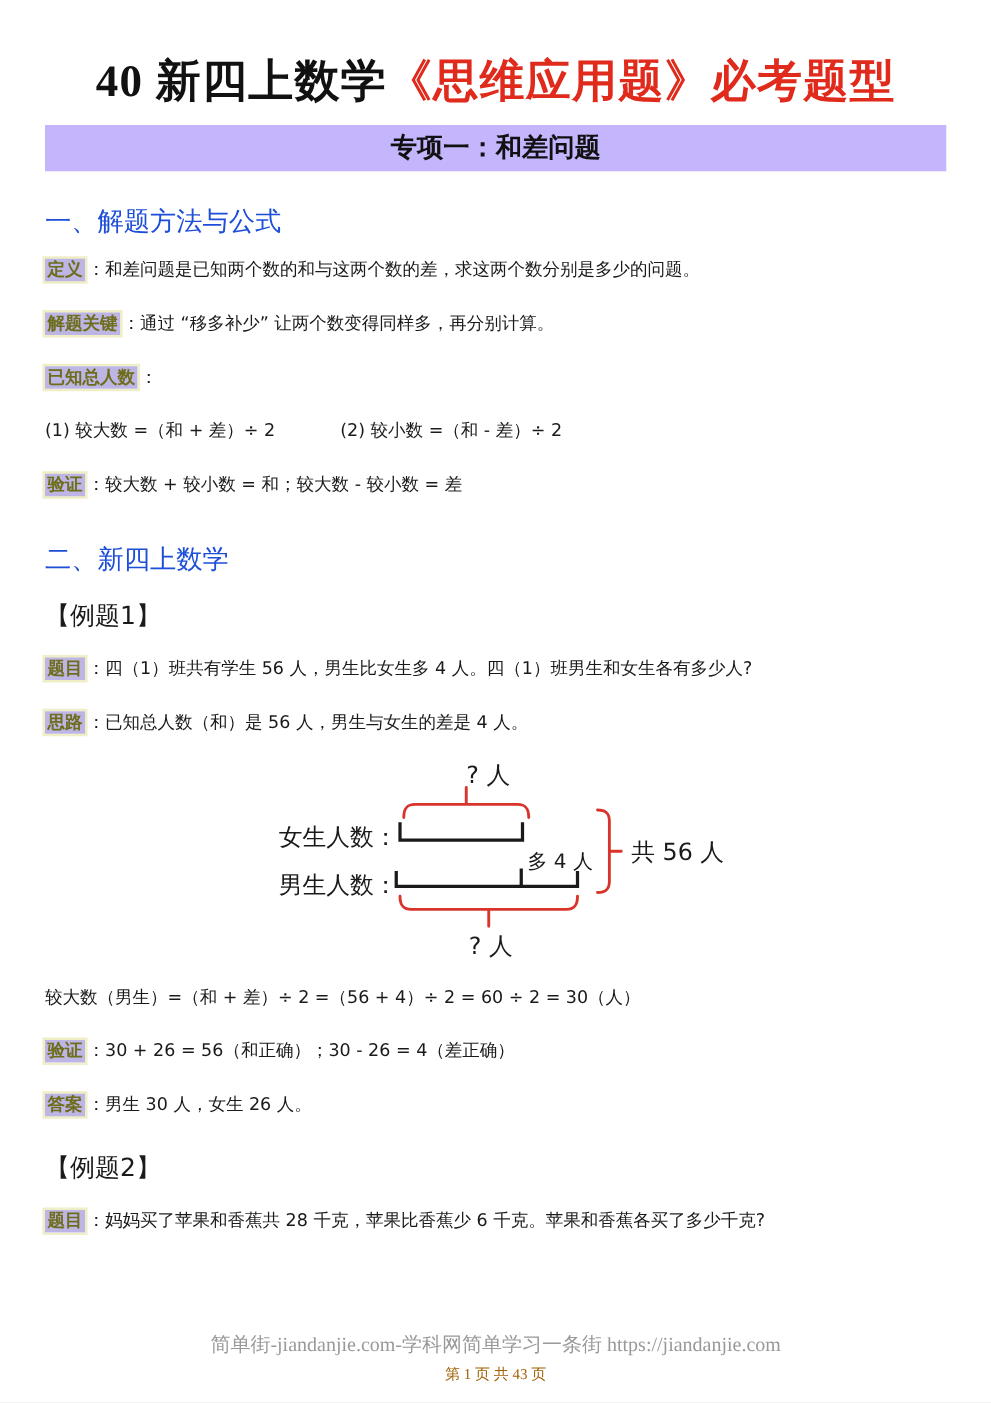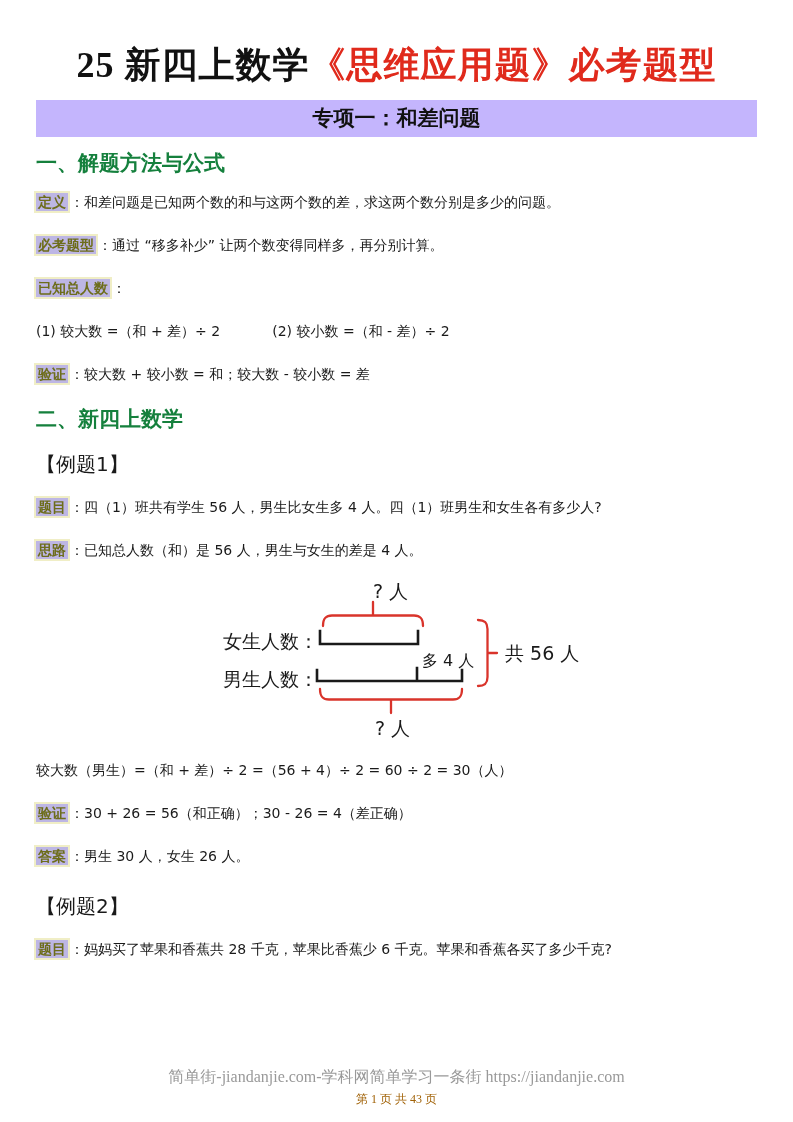--- a/index.html
+++ b/index.html
@@ -37,24 +37,24 @@
     height: 37px;
     line-height: 37px;
     text-align: center;
     font-weight: bold;
     font-size: 21px;
     color: #111;
   }
 
   
   .green-heading {
-    color: #15803d;
-    font-weight: bold;
+    color: #1d4ed8;
+    font-weight: normal;
     font-size: 21px;
-    margin-top: 12px;
+    margin-top: 26px;
     margin-bottom: 6px;
   }
 
   
   .para {
     font-size: 14px;
     line-height: 38px;
     margin: 5px 0;
     text-align: justify;
   }
@@ -95,29 +95,29 @@
   }
   .footer .site { color: #999999; font-size: 16px; line-height: 22px; }
   .footer .pagenum { color: #a16207; font-size: 12px; line-height: 18px; margin-top: 2px; }
 </style>
 </head>
 <body>
 
 <div class="page">
   <div class="content">
 
-    <h1 class="doc-title"><span class="t-black">25 新四上数学</span><span class="t-red">《思维应用题》必考题型</span></h1>
+    <h1 class="doc-title"><span class="t-black">40 新四上数学</span><span class="t-red">《思维应用题》必考题型</span></h1>
 
     <div class="banner"><span>专项一：和差问题</span></div>
 
     <div class="green-heading">一、解题方法与公式</div>
 
     <p class="para"><span class="hl">定义</span><span>：和差问题是已知两个数的和与这两个数的差，求这两个数分别是多少的问题。</span></p>
 
-    <p class="para"><span class="hl">必考题型</span><span>：通过 “移多补少” 让两个数变得同样多，再分别计算。</span></p>
+    <p class="para"><span class="hl">解题关键</span><span>：通过 “移多补少” 让两个数变得同样多，再分别计算。</span></p>
 
     <p class="para"><span class="hl">已知总人数</span><span>：</span></p>
 
     <p class="para formula-line"><span class="f1">(1) 较大数 =（和 + 差）÷ 2</span><span class="f2">(2) 较小数 =（和 - 差）÷ 2</span></p>
 
     <p class="para"><span class="hl">验证</span><span>：较大数 + 较小数 = 和；较大数 - 较小数 = 差</span></p>
 
     <div class="green-heading">二、新四上数学</div>
 
     <p class="para example-title">【例题1】</p>

